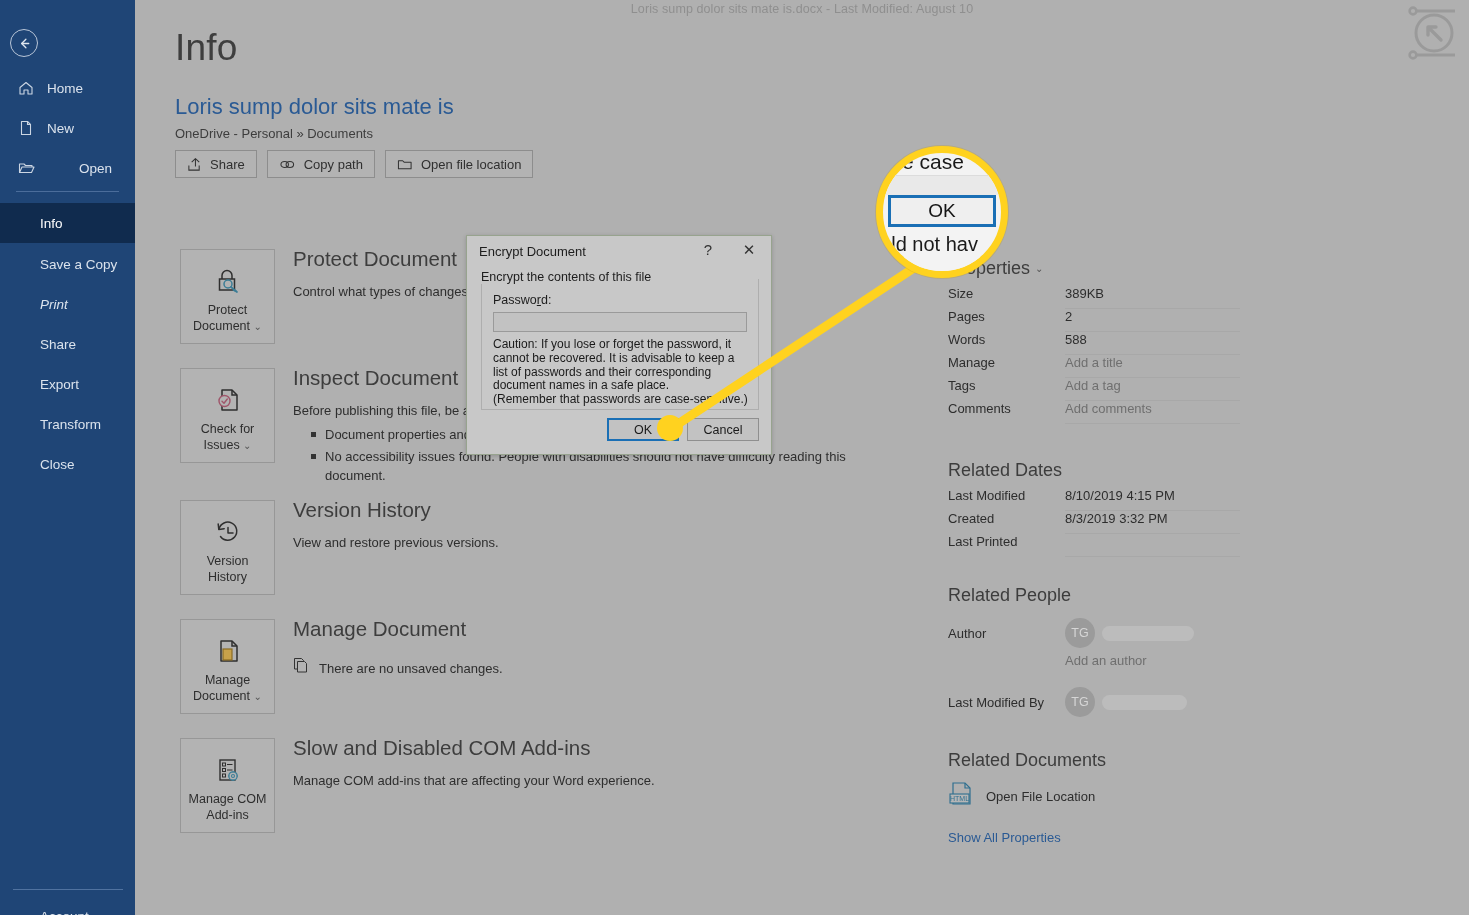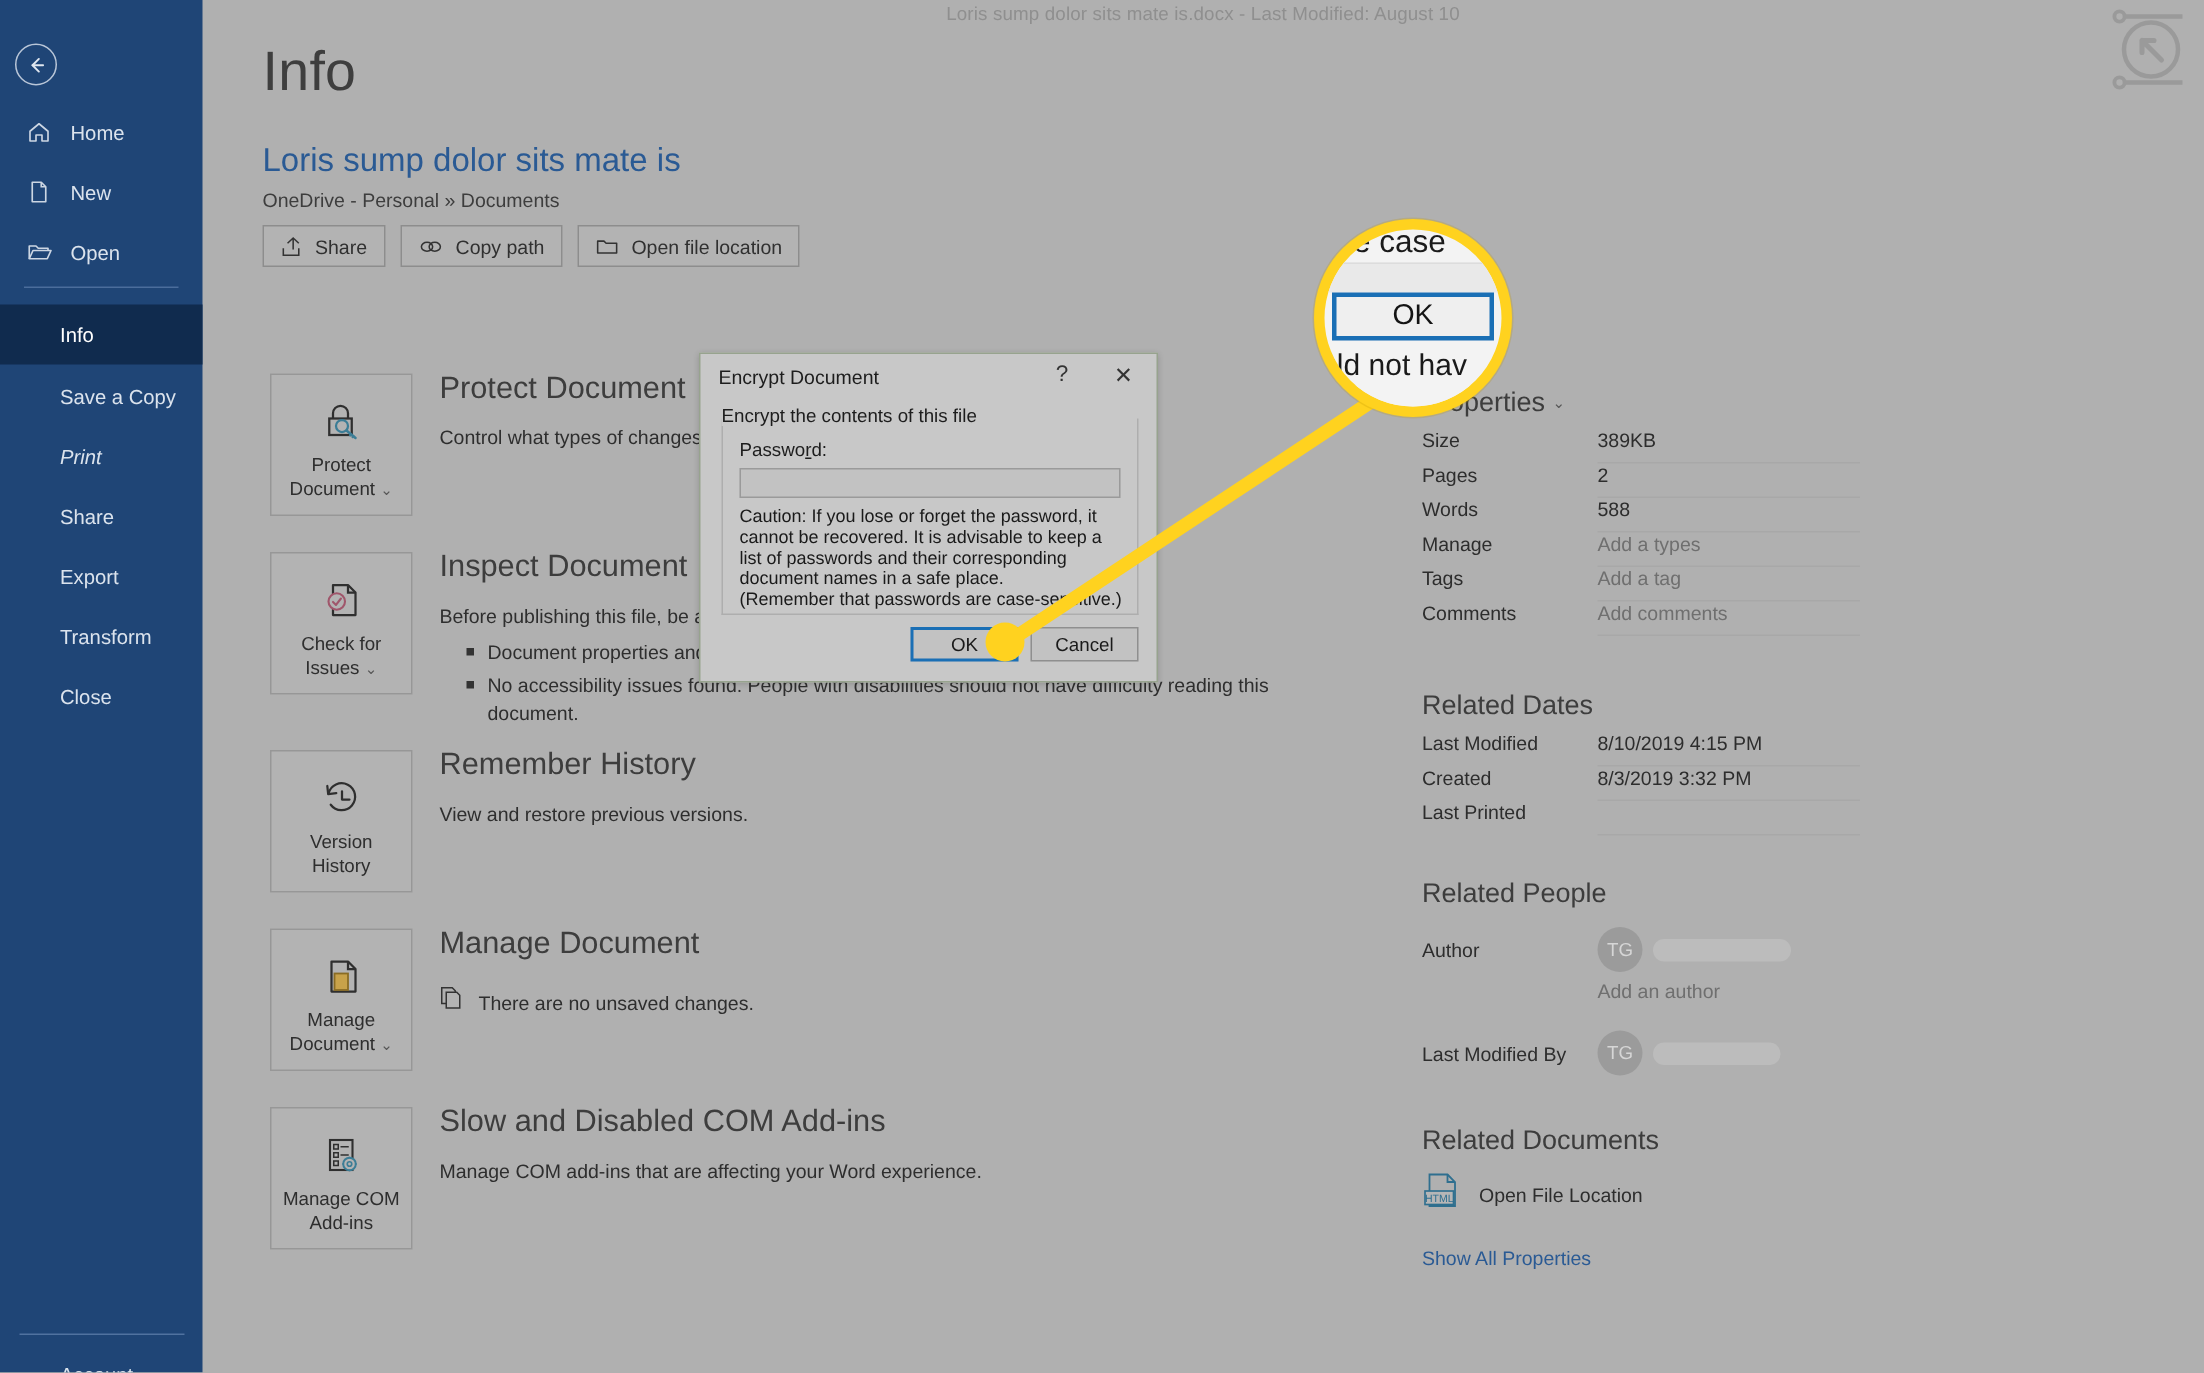--- a/index.html
+++ b/index.html
@@ -356,21 +356,21 @@
   <div class="nav-item" style="top:108px;">
     <span class="nav-ico">
       <svg width="16" height="16" viewBox="0 0 16 16">
           <path d="M3.5 1.5 H9.5 L12.5 4.5 V14.5 H3.5 Z" fill="none" stroke="#dbe3ed" stroke-width="1.1" stroke-linejoin="round"></path>
           <path d="M9.5 1.5 V4.5 H12.5" fill="none" stroke="#dbe3ed" stroke-width="1.1"></path>
         </svg>
     </span>
     <span>New</span>
   </div>
 
-  <div class="nav-item" style="top:148px;">
+  <div class="nav-item" style="top:148px;gap:32px;">
     <span class="nav-ico">
       <svg width="17" height="16" viewBox="0 0 17 16">
           <path d="M1.5 12.5 V4 H6 L7.5 5.5 H14 V7" fill="none" stroke="#dbe3ed" stroke-width="1.1" stroke-linejoin="round"></path>
           <path d="M1.5 12.5 L4 7 H16 L13.5 12.5 Z" fill="none" stroke="#dbe3ed" stroke-width="1.1" stroke-linejoin="round"></path>
         </svg>
     </span>
     <span>Open</span>
   </div>
 
   <div id="nav-sep"></div>
@@ -484,21 +484,21 @@
     <div class="sec-tile">
       <span class="tile-ico">
         <svg width="32" height="32" viewBox="0 0 32 32">
           <path d="M7 13 A9 9 0 1 1 8.5 20.5" fill="none" stroke="#2f2f2f" stroke-width="1.5" stroke-linecap="round"></path>
           <path d="M6.2 8 L6.8 13.4 L12.2 12.7" fill="none" stroke="#2f2f2f" stroke-width="1.5" stroke-linejoin="round" stroke-linecap="round"></path>
           <path d="M16 11.5 V17 H21" fill="none" stroke="#2f2f2f" stroke-width="1.5" stroke-linecap="round" stroke-linejoin="round"></path>
         </svg>
       </span>
       <span class="tile-label">Version<br>History</span>
     </div>
-    <div class="sec-head">Remember History</div>
+    <div class="sec-head">Version History</div>
     <div class="sec-body">View and restore previous versions.</div>
   </div>
 
   <div class="section" style="top:619px;">
     <div class="sec-tile">
       <span class="tile-ico">
         <svg width="32" height="32" viewBox="0 0 32 32">
           <path d="M9 6 H20 L25 11 V26 H9 Z" fill="none" stroke="#2f2f2f" stroke-width="1.5" stroke-linejoin="round"></path>
           <path d="M20 6 V11 H25" fill="none" stroke="#2f2f2f" stroke-width="1.5"></path>
           <rect x="11" y="14" width="9" height="11" fill="#c8a24a" stroke="#8a6c24" stroke-width="1.2"></rect>
@@ -555,21 +555,21 @@
     <div class="prop-row prop-rowline">
       <div class="prop-key">Pages</div>
       <div class="prop-val">2</div>
     </div>
     <div class="prop-row prop-rowline">
       <div class="prop-key">Words</div>
       <div class="prop-val">588</div>
     </div>
     <div class="prop-row prop-rowline">
       <div class="prop-key">Manage</div>
-      <div class="prop-val placeholder">Add a types</div>
+      <div class="prop-val placeholder">Add a title</div>
     </div>
     <div class="prop-row prop-rowline">
       <div class="prop-key">Tags</div>
       <div class="prop-val placeholder">Add a tag</div>
     </div>
     <div class="prop-row prop-rowline">
       <div class="prop-key">Comments</div>
       <div class="prop-val placeholder">Add comments</div>
     </div>
 

